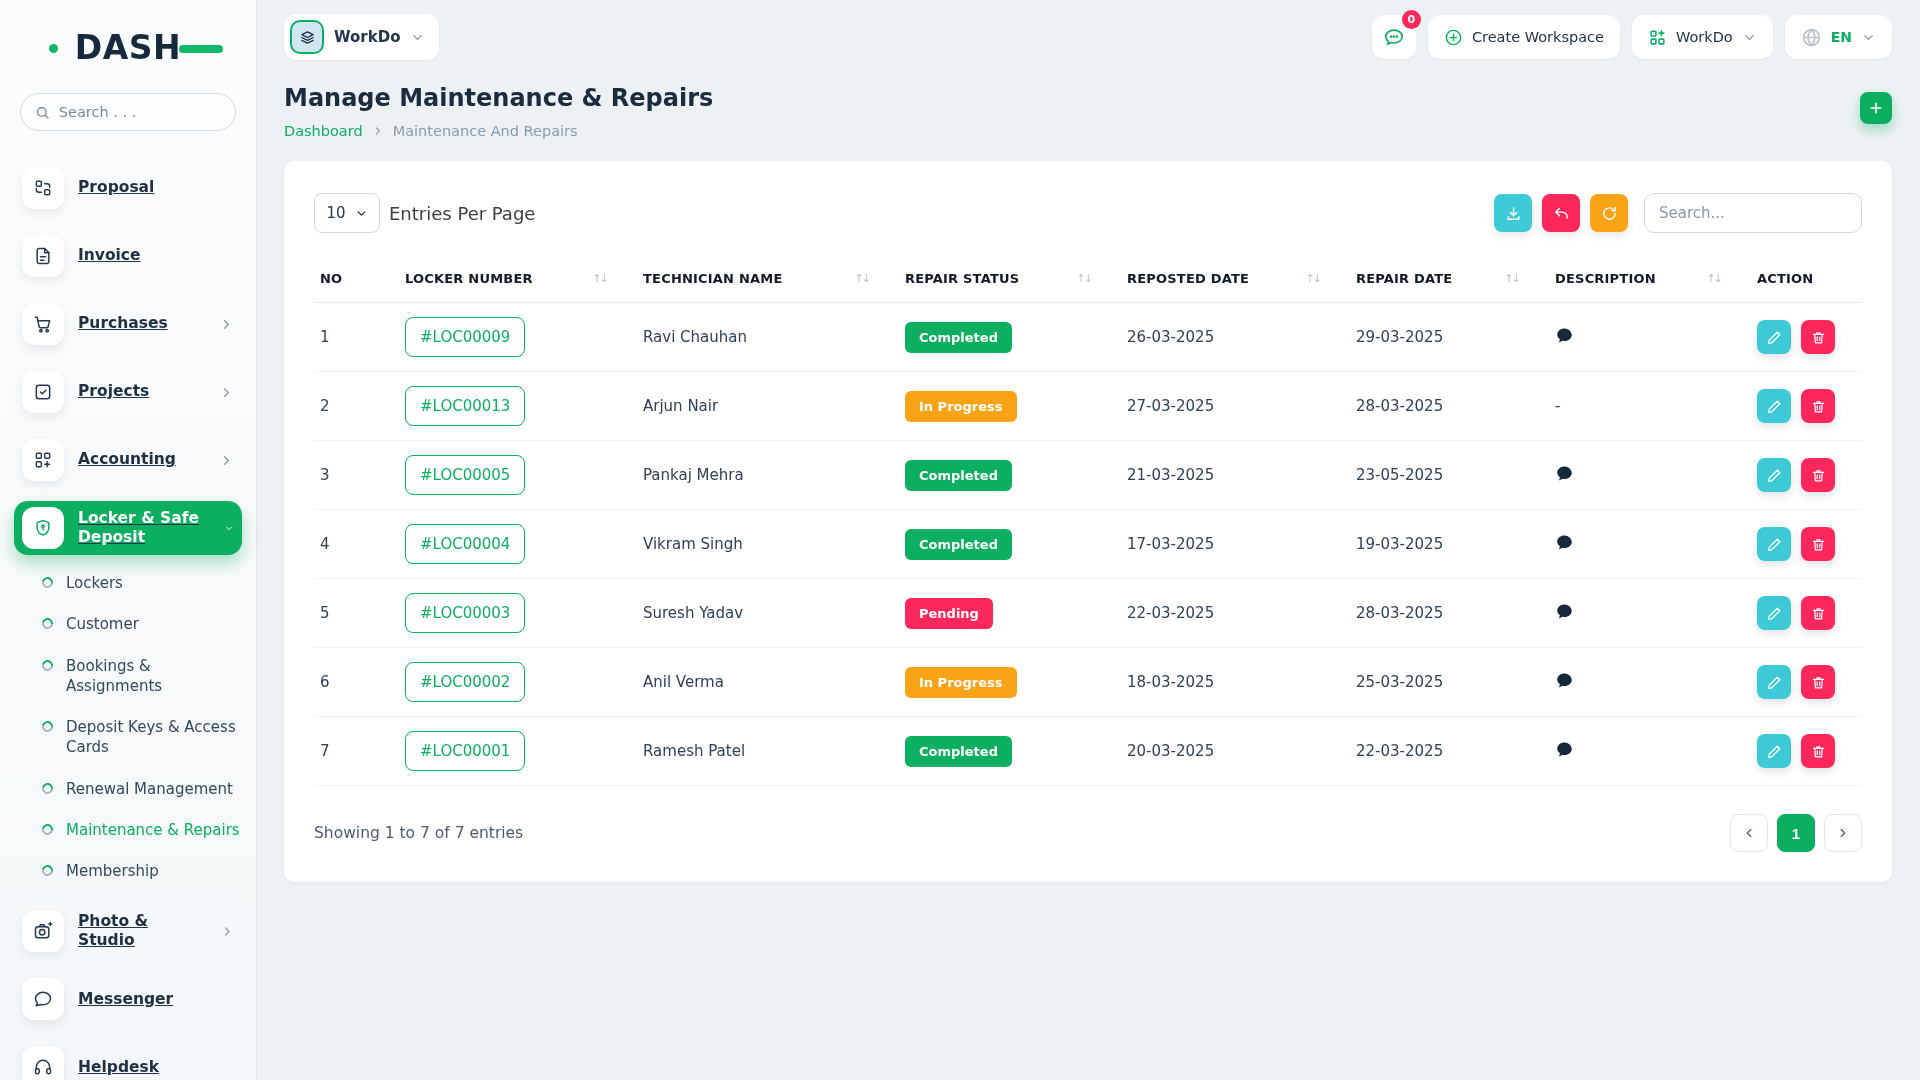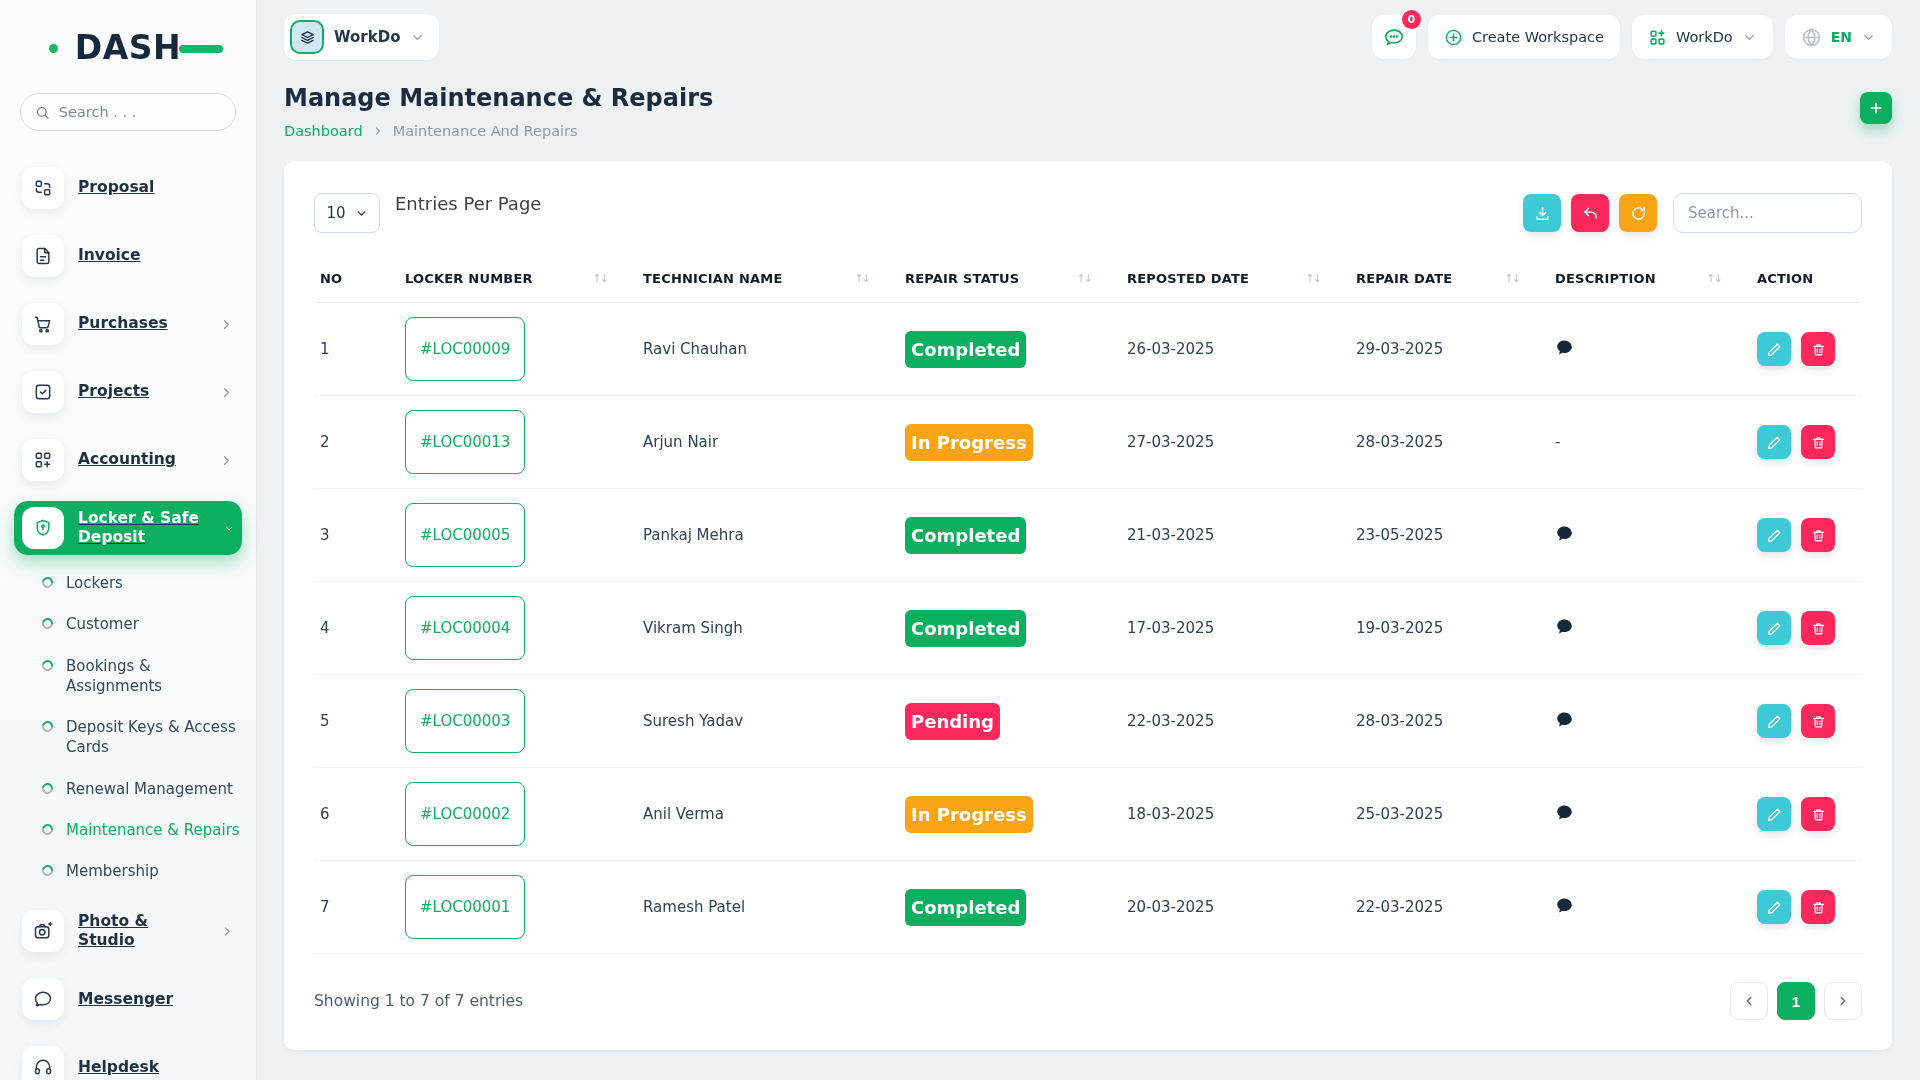--- a/index.html
+++ b/index.html
@@ -64,43 +64,43 @@
   .breadcrumb { display:flex; align-items:center; gap:9px; margin-top:11px; font-size:14.5px; }
   .crumb-link { color:#0caf60; cursor:pointer; }
   .crumb-cur { color:#8d9aa9; }
   .add-btn { width:32px; height:32px; border-radius:8px; border:none; background:#0caf60; color:#fff;
     display:flex; align-items:center; justify-content:center; cursor:pointer; margin-top:8px;
     box-shadow:0 6px 12px rgba(12,175,96,.35); }
 
   .card { margin-top:22px; background:#fff; border-radius:10px; padding:32px 30px 30px;
     box-shadow:0 2px 4px rgba(16,30,54,.05); min-height:710px; }
   .controls { display:flex; justify-content:space-between; align-items:center; }
-  .controls-left { display:flex; gap:15px; }
+  .controls-left { display:flex; align-items:center; gap:9px; }
   .select-box { width:66px; height:40px; border:1px solid #d2dae1; border-radius:8px; display:flex; align-items:center;
     justify-content:center; gap:9px; font-size:15px; color:#22364a; cursor:pointer; background:#fff; }
   .entries-label { font-size:18px; color:#404040; }
   .controls-right { display:flex; align-items:center; gap:10px; }
   .tool-btn { width:38px; height:38px; border:none; border-radius:8px; color:#fff; display:flex; align-items:center;
     justify-content:center; cursor:pointer; box-shadow:0 4px 8px rgba(16,30,54,.10); }
   .tool-btn.cyan { background:#3ec9d6; }
   .tool-btn.pink { background:#fc275a; }
   .tool-btn.orange { background:#f9a416; }
-  .table-search { width:189px; height:40px; border:1px solid #d2dae1; border-radius:10px; padding:0 14px; font-size:15px;
+  .table-search { width:218px; height:40px; border:1px solid #d2dae1; border-radius:10px; padding:0 14px; font-size:15px;
     color:#44566b; outline:none; margin-left:6px; font-family:"DejaVu Sans","Liberation Sans",sans-serif; }
   .table-search::placeholder { color:#8b98a7; }
 
   table { width:100%; border-collapse:collapse; margin-top:28px; table-layout:fixed; }
   th { text-align:left; font-size:13px; font-weight:700; color:#111b27; text-transform:uppercase; letter-spacing:.2px;
     padding:10px 6px 16px; border-bottom:1px solid #e9edf0; }
   .th-inner { display:flex; align-items:center; justify-content:space-between; padding-right:24px; }
   .sort-icon { font-size:11px; color:#b8c1cb; letter-spacing:-2px; font-weight:400; }
   td { padding:14px 6px; border-bottom:1px solid #f0f2f5; font-size:15px; color:#2e4156; vertical-align:middle; }
-  .locker-pill { display:inline-block; min-width:120px; text-align:center; padding:22px 14px; border:1px solid #0caf60;
+  .locker-pill { display:inline-block; min-width:120px; text-align:center; padding:10px 14px; border:1px solid #0caf60;
     color:#0caf60; border-radius:8px; font-size:15px; cursor:pointer; background:#fff; }
-  .badge { display:inline-block; padding:8px 6px; border-radius:6px; color:#fff; font-size:18px; font-weight:600; }
+  .badge { display:inline-block; padding:8px 14px; border-radius:6px; color:#fff; font-size:13px; font-weight:600; }
   .badge[data-status="completed"] { background:#0caf60; }
   .badge[data-status="in-progress"] { background:#f9a416; }
   .badge[data-status="pending"] { background:#fc275a; }
   .desc-cell .chat-icon { color:#16283a; display:inline-block; }
   .act-wrap { display:flex; gap:10px; }
   .act { width:34px; height:34px; border:none; border-radius:8px; color:#fff; display:flex; align-items:center;
     justify-content:center; cursor:pointer; box-shadow:0 4px 8px rgba(16,30,54,.12); }
   .act.edit { background:#3ec9d6; }
   .act.del { background:#fc275a; }
 

